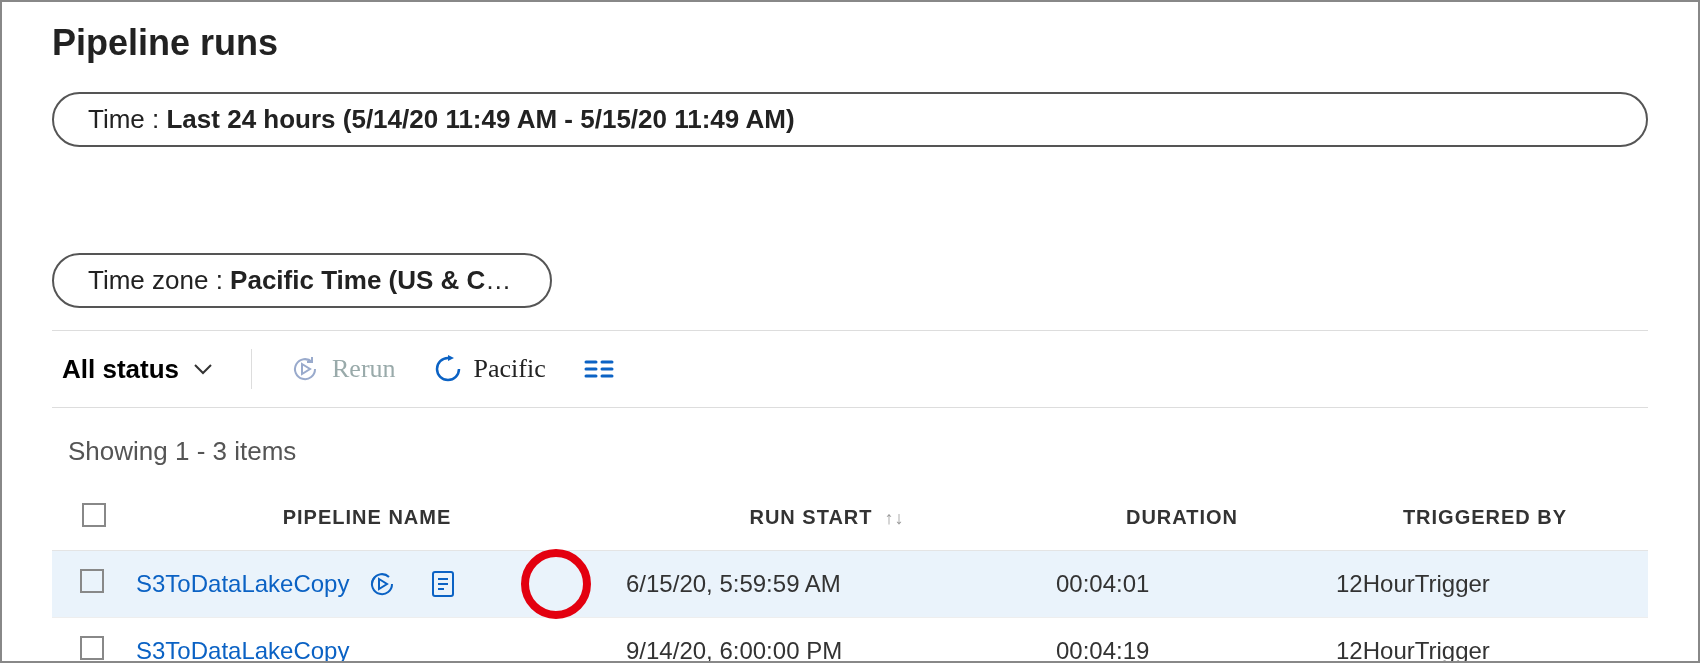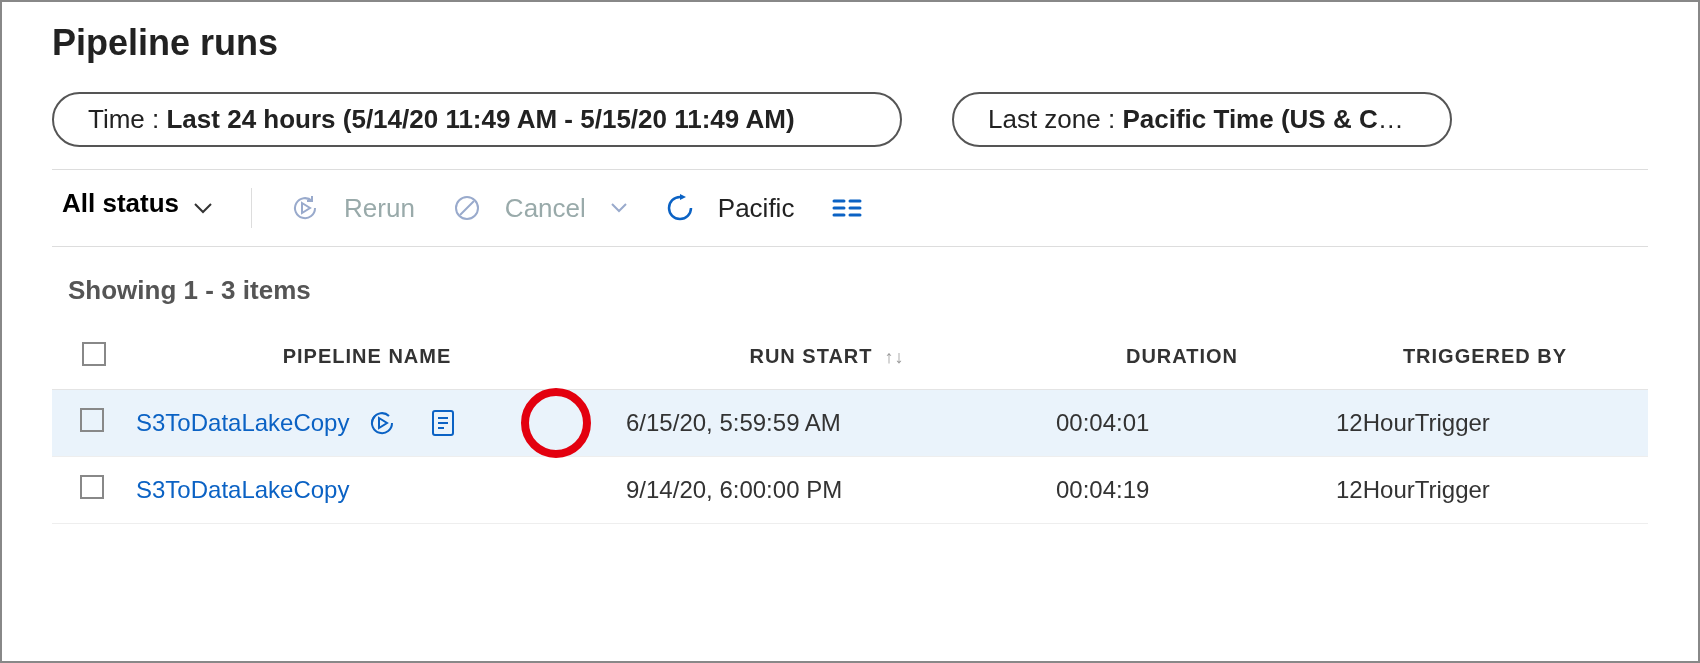--- a/index.html
+++ b/index.html
@@ -15,22 +15,23 @@
     padding: 20px 50px 8px 50px;
   }
   .page-title {
     font-size: 36px;
     font-weight: 600;
     color: #222;
     margin-bottom: 28px;
   }
   .filter-row {
     display: flex;
-    gap: 50px;
+    gap: 106px;
     margin-bottom: 22px;
+    flex-direction: column;
   }
   .pill {
     border: 2px solid #555;
     border-radius: 40px;
     padding: 10px 34px;
     font-size: 26px;
     color: #222;
     white-space: nowrap;
     overflow: hidden;
     text-overflow: ellipsis;
@@ -43,42 +44,43 @@
     border-top: 1px solid #ddd;
     border-bottom: 1px solid #ddd;
     display: flex;
     align-items: center;
     gap: 38px;
     padding: 18px 10px;
     font-size: 26px;
   }
   .status-drop {
     display: flex;
+    align-items: center;
     gap: 14px;
     cursor: pointer;
     padding-right: 38px;
     border-right: 1px solid #ddd;
     height: 40px;
   }
   .status-drop span { font-weight: 600; }
   .tbtn {
     display: flex;
     align-items: center;
-    gap: 24px;
+    gap: 12px;
     cursor: pointer;
     color: #222;
+    font-family: Liberation Serif, serif;
   }
   .tbtn.disabled { color: #9aa; cursor: default; }
   .tbtn.disabled .ico svg { stroke: #9ac; }
   .ico { display: inline-flex; align-items: center; justify-content: center; }
   .showing {
     font-size: 26px;
     color: #555;
     margin: 28px 0 18px 16px;
-    font-weight: bold;
   }
   table {
     width: 100%;
     border-collapse: collapse;
     font-size: 24px;
   }
   th {
     text-align: center;
     font-size: 20px;
     font-weight: 700;
@@ -130,21 +132,21 @@
 <body>
 
 <div class="page">
   <h1 class="page-title">Pipeline runs</h1>
 
   <div class="filter-row">
     <div class="pill pill-time">
       <span>Time : </span><span class="bold">Last 24 hours (5/14/20 11:49 AM - 5/15/20 11:49 AM)</span>
     </div>
     <div class="pill pill-tz">
-      <span>Last zone : </span><span class="bold">Pacific Time (US &amp; Canada) (UT...</span>
+      <span>Time zone : </span><span class="bold">Pacific Time (US &amp; Canada) (UT...</span>
     </div>
   </div>
 
   <div class="toolbar-wrap">
     <div class="status-drop">
       <span>All status</span>
       <span class="ico">
         <svg width="20" height="14" viewBox="0 0 20 14" fill="none" stroke="#333" stroke-width="2">
             <path d="M2 3 L10 11 L18 3"></path>
           </svg>
@@ -155,34 +157,20 @@
       <span class="ico">
         <svg width="30" height="30" viewBox="0 0 30 30" fill="none" stroke="#8fb8e0" stroke-width="2">
           <path d="M25 15 A10 10 0 1 1 22 8"></path>
             <path d="M22 3 L22 8 L17 8"></path>
           <path d="M12 10 L20 15 L12 20 Z" fill="none"></path>
         </svg>
       </span>
       <span>Rerun</span>
     </div>
 
-    <div class="tbtn disabled">
-      <span class="ico">
-        <svg width="28" height="28" viewBox="0 0 28 28" fill="none" stroke="#8fb8e0" stroke-width="2">
-          <circle cx="14" cy="14" r="11"></circle>
-            <path d="M7 21 L21 7"></path>
-        </svg>
-      </span>
-      <span>Cancel</span>
-      <span class="ico">
-        <svg width="18" height="12" viewBox="0 0 18 12" fill="none" stroke="#9aa" stroke-width="2">
-            <path d="M2 2 L9 9 L16 2"></path>
-          </svg>
-      </span>
-    </div>
 
     <div class="tbtn">
       <span class="ico">
         <svg width="28" height="28" viewBox="0 0 28 28" fill="none" stroke="#0b62c4" stroke-width="2.5">
           <path d="M14 3 A11 11 0 1 0 25 14"></path>
             <path d="M14 0 L14 6 L20 3 Z" fill="#0b62c4" stroke="none"></path>
         </svg>
       </span>
       <span>Pacific</span>
     </div>

